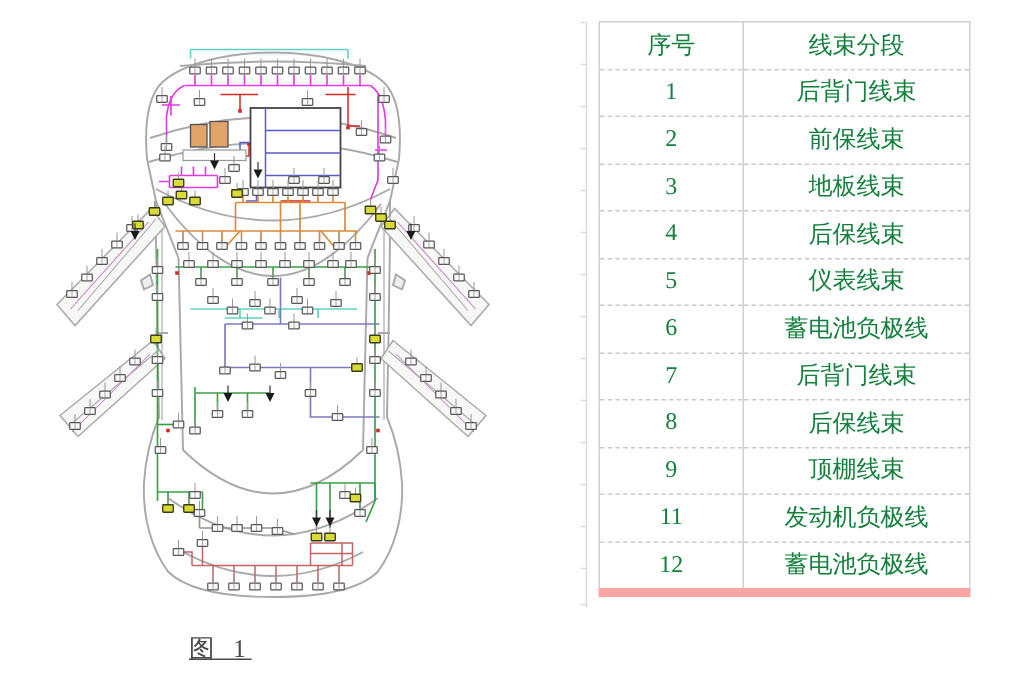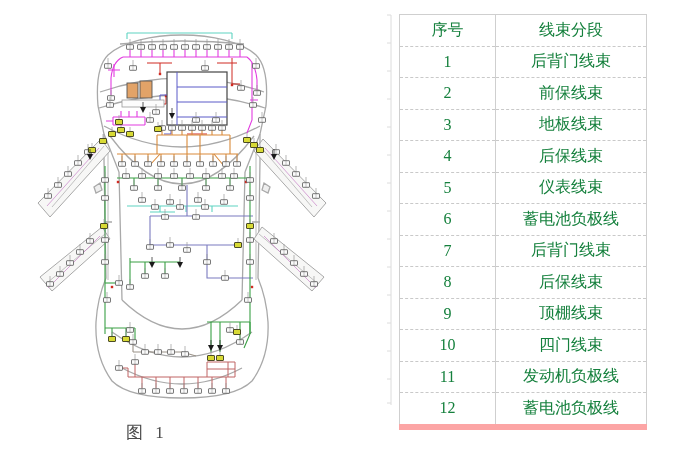--- a/index.html
+++ b/index.html
@@ -1,20 +1,20 @@
 <!DOCTYPE html>
 <html><head>
 <meta charset="utf-8">
 <style>
   html,body{margin:0;padding:0;background:#fff;}
   .stage{position:relative;width:682px;height:459px;background:#ffffff;overflow:hidden;
          font-family:"Liberation Serif", serif;}
   .diagram{position:absolute;left:0;top:0;width:400px;height:459px;}
   .caption{position:absolute;left:126px;top:421px;width:70px;font-size:17px;color:#4a4a4a;
-           letter-spacing:4px;font-family:"Liberation Serif", serif;}
+           letter-spacing:4px;font-family:"Liberation Serif", serif;text-decoration:underline;}
   .tablewrap{position:absolute;left:399px;top:14px;}
   table.harness{border-collapse:collapse;table-layout:fixed;width:247px;
                 font-size:16px;color:#15803d;}
   table.harness td,table.harness th{height:30.5px;padding:0;text-align:center;vertical-align:middle;
                 font-weight:normal;
                 border-left:1px solid #cfcfcf;border-right:1px solid #cfcfcf;
                 border-top:1px dashed #c9c9c9;border-bottom:1px dashed #c9c9c9;}
   table.harness tr:first-child th{border-top:1px solid #cfcfcf;}
   table.harness tr:last-child td{border-bottom:6px solid #fca5a5;}
   .col-no{width:96px;}
@@ -346,24 +346,20 @@
           </tr>
       <tr>
             <td>8</td>
             <td>后保线束</td>
           </tr>
       <tr>
             <td>9</td>
             <td>顶棚线束</td>
           </tr>
       <tr>
-            <td>10</td>
-            <td>四门线束</td>
-          </tr>
-      <tr>
             <td>11</td>
             <td>发动机负极线</td>
           </tr>
       <tr>
             <td>12</td>
             <td>蓄电池负极线</td>
           </tr>
     </tbody>
       </table>
   </div>

